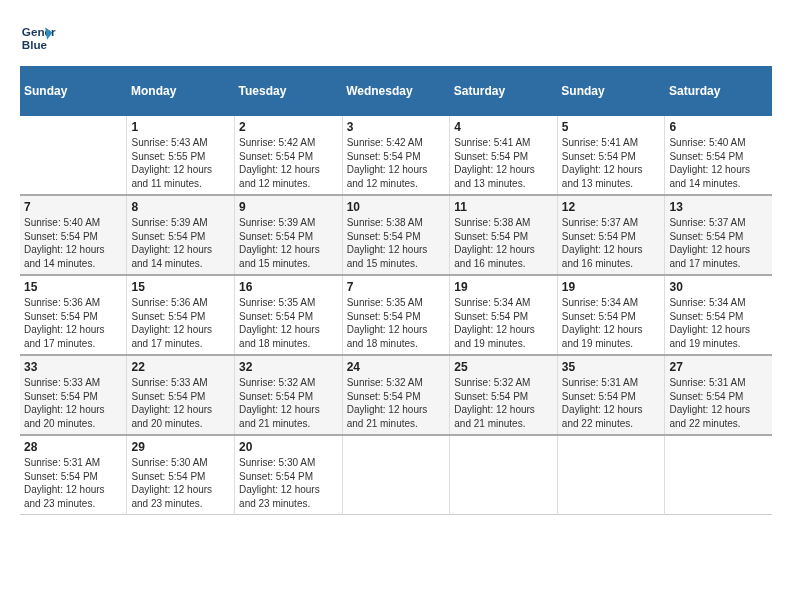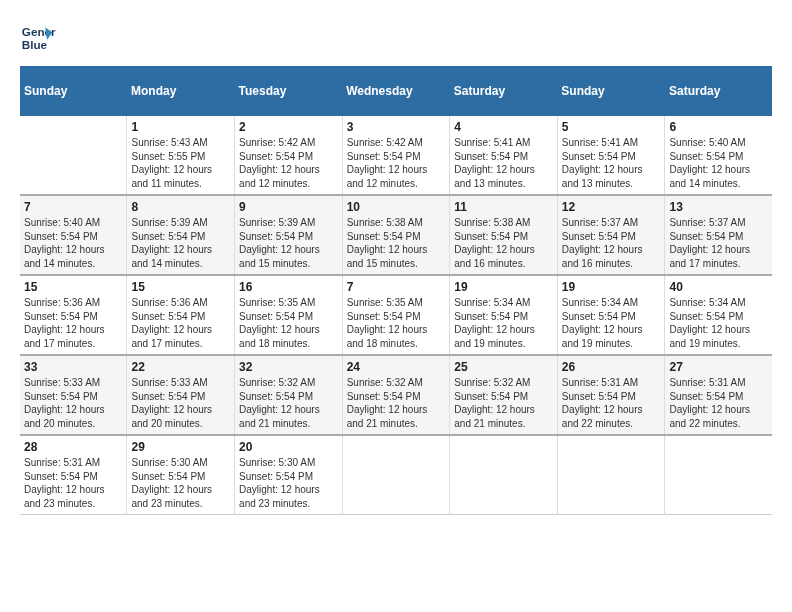--- a/index.html
+++ b/index.html
@@ -187,21 +187,21 @@
         </td>
         <td>
           <span class="day-num">19</span>
           <div class="day-info">Sunrise: 5:34 AM<br>Sunset: 5:54 PM<br>Daylight: 12 hours<br>and 19 minutes.</div>
         </td>
         <td>
           <span class="day-num">19</span>
           <div class="day-info">Sunrise: 5:34 AM<br>Sunset: 5:54 PM<br>Daylight: 12 hours<br>and 19 minutes.</div>
         </td>
         <td>
-          <span class="day-num">40</span>
+          <span class="day-num">30</span>
           <div class="day-info">Sunrise: 5:34 AM<br>Sunset: 5:54 PM<br>Daylight: 12 hours<br>and 19 minutes.</div>
         </td>
       </tr>
       <tr class="row-divider">
         <td>
           <span class="day-num">33</span>
           <div class="day-info">Sunrise: 5:33 AM<br>Sunset: 5:54 PM<br>Daylight: 12 hours<br>and 20 minutes.</div>
         </td>
         <td>
           <span class="day-num">22</span>
@@ -213,21 +213,21 @@
         </td>
         <td>
           <span class="day-num">24</span>
           <div class="day-info">Sunrise: 5:32 AM<br>Sunset: 5:54 PM<br>Daylight: 12 hours<br>and 21 minutes.</div>
         </td>
         <td>
           <span class="day-num">25</span>
           <div class="day-info">Sunrise: 5:32 AM<br>Sunset: 5:54 PM<br>Daylight: 12 hours<br>and 21 minutes.</div>
         </td>
         <td>
-          <span class="day-num">26</span>
+          <span class="day-num">35</span>
           <div class="day-info">Sunrise: 5:31 AM<br>Sunset: 5:54 PM<br>Daylight: 12 hours<br>and 22 minutes.</div>
         </td>
         <td>
           <span class="day-num">27</span>
           <div class="day-info">Sunrise: 5:31 AM<br>Sunset: 5:54 PM<br>Daylight: 12 hours<br>and 22 minutes.</div>
         </td>
       </tr>
       <tr class="row-divider">
         <td>
           <span class="day-num">28</span>

